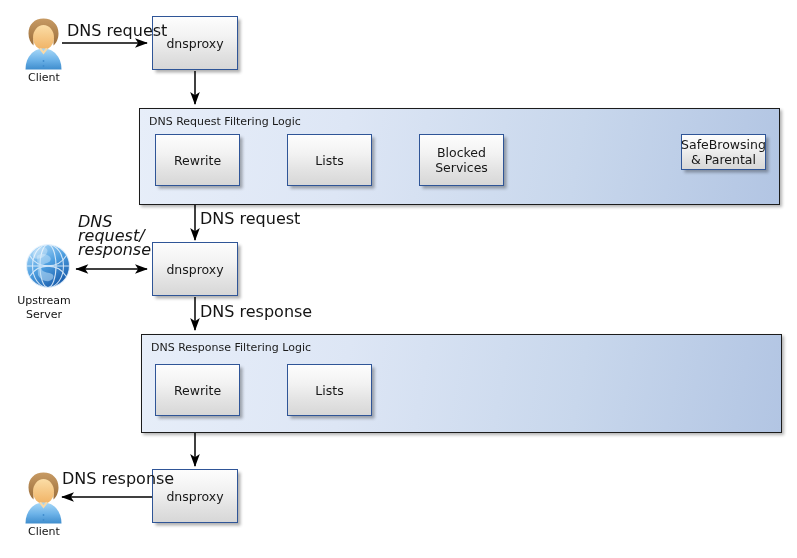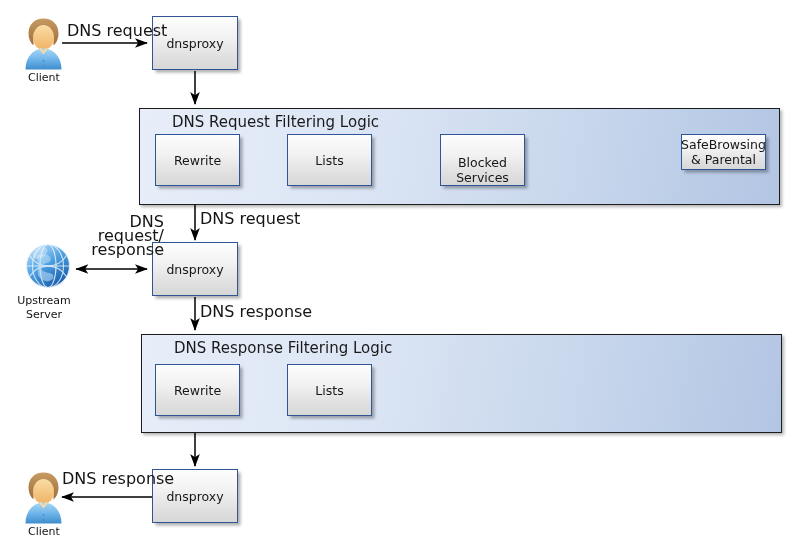--- a/index.html
+++ b/index.html
@@ -35,25 +35,24 @@
     position: absolute;
     z-index: 2;
     border: 1px solid #1c1c1c;
     box-sizing: border-box;
     box-shadow: 2px 2px 3px rgba(0,0,0,0.30);
   }
   .panel-title {
     position: absolute;
     left: 9px;
     top: 6px;
-    font-size: 15px;
+    font-size: 11px;
     line-height: 14px;
     color: #1a1a1a;
     white-space: nowrap;
-    margin-left: 23px;
   }
 
   
   .node {
     position: absolute;
     z-index: 3;
     box-sizing: border-box;
     border: 1.4px solid #2f5597;
     border-radius: 0;
     background: linear-gradient(to bottom, #fdfdfd 0%, #f2f2f2 38%, #e2e2e2 72%, #d7d7d7 100%);
@@ -74,21 +73,21 @@
   
   .edge-label {
     position: absolute;
     z-index: 5;
     font-size: 16px;
     line-height: 14px;
     color: #141414;
     white-space: pre-line;
     background: transparent;
   }
-  .edge-label.center { text-align: right; }
+  .edge-label.center { text-align: left; font-style: italic; }
 
   
   .actor-caption {
     position: absolute;
     z-index: 5;
     font-size: 11px;
     line-height: 14px;
     color: #141414;
     text-align: center;
     white-space: pre-line;
@@ -157,21 +156,21 @@
               background:linear-gradient(100deg, #e7eef9 0%, #dde6f5 32%, #c8d7ec 68%, #b2c5e3 100%);">
     <div class="panel-title">DNS Request Filtering Logic</div>
   </div>
 
   <div class="node" style="left:155px; top:134px; width:85px; height:52px;">
     <span>Rewrite</span>
   </div>
   <div class="node" style="left:287px; top:134px; width:85px; height:52px;">
     <span>Lists</span>
   </div>
-  <div class="node" style="left:440px; top:134px; width:85px; height:52px;align-items:flex-end;">
+  <div class="node" style="left:419px; top:134px; width:85px; height:52px;">
     <span>Blocked
 Services</span>
   </div>
   <div class="node" style="left:681px; top:134px; width:85px; height:36px;text-align:center;">
     <span>SafeBrowsing
 &amp; Parental</span>
   </div>
 
   <div class="panel" id="panel-response" style="left:141px; top:334px; width:641px; height:99px;
               background:linear-gradient(100deg, #e7eef9 0%, #dde6f5 32%, #c8d7ec 68%, #b2c5e3 100%);">

